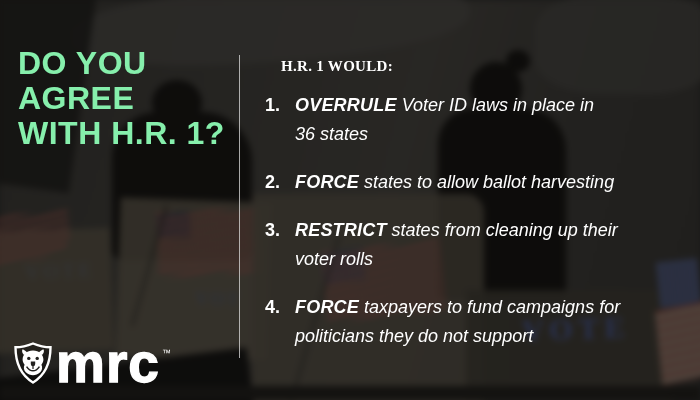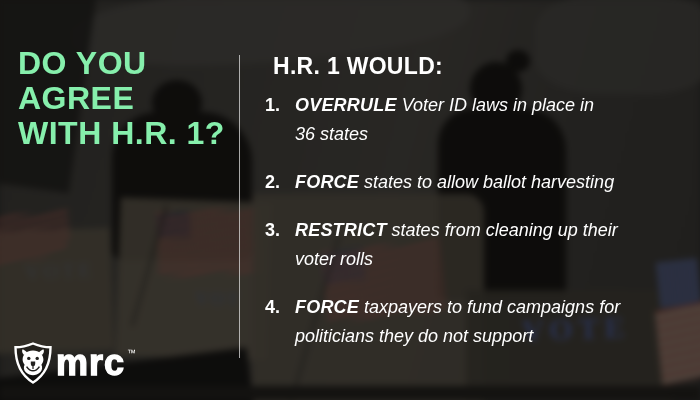--- a/index.html
+++ b/index.html
@@ -51,31 +51,31 @@
   .overlay{position:absolute;inset:0;background:rgba(16,15,14,0.5);}
   
   .content{position:absolute;inset:0;}
   .headline{
     position:absolute;left:18px;top:46px;margin:0;
     font-size:32px;line-height:35px;font-weight:bold;letter-spacing:.5px;
     color:#86efac;white-space:pre-line;
   }
   .divider{position:absolute;left:239px;top:55px;width:1px;height:303px;background:rgba(222,222,222,.75);}
   .list{position:absolute;left:265px;top:54px;width:425px;color:#fff;}
-  .list h2{margin:0 0 13px 8px;font-size:23px;line-height:24px;font-weight:bold;letter-spacing:.3px;}
+  .list h2{margin:0 0 13px 16px;font-size:15px;line-height:24px;font-weight:bold;letter-spacing:.3px;font-family:Liberation Serif, serif;}
   .list ol{list-style:none;margin:0;padding:0;}
   .item{display:flex;font-size:18px;line-height:29px;margin-bottom:19px;}
   .num{width:30px;flex:0 0 30px;font-weight:bold;}
   .body{flex:1;white-space:pre-line;font-style:italic;}
   .kw{font-weight:bold;letter-spacing:.2px;}
   
   .logo{position:absolute;left:13px;top:342px;display:flex;align-items:center;}
   .logo svg{width:40px;height:42px;display:block;}
   .logo-text{
-    color:#fff;font-size:36px;font-weight:bold;line-height:40px;letter-spacing:1px;
+    color:#fff;font-size:55px;font-weight:bold;line-height:40px;letter-spacing:1px;
     margin-left:3px;-webkit-text-stroke:1.3px #fff;
   }
   .tm{color:#fff;font-size:9px;align-self:flex-start;margin:6px 0 0 2px;}
 </style>
 </head>
 <body>
 
 <div class="canvas">
 
   <div class="bg" aria-hidden="true">

